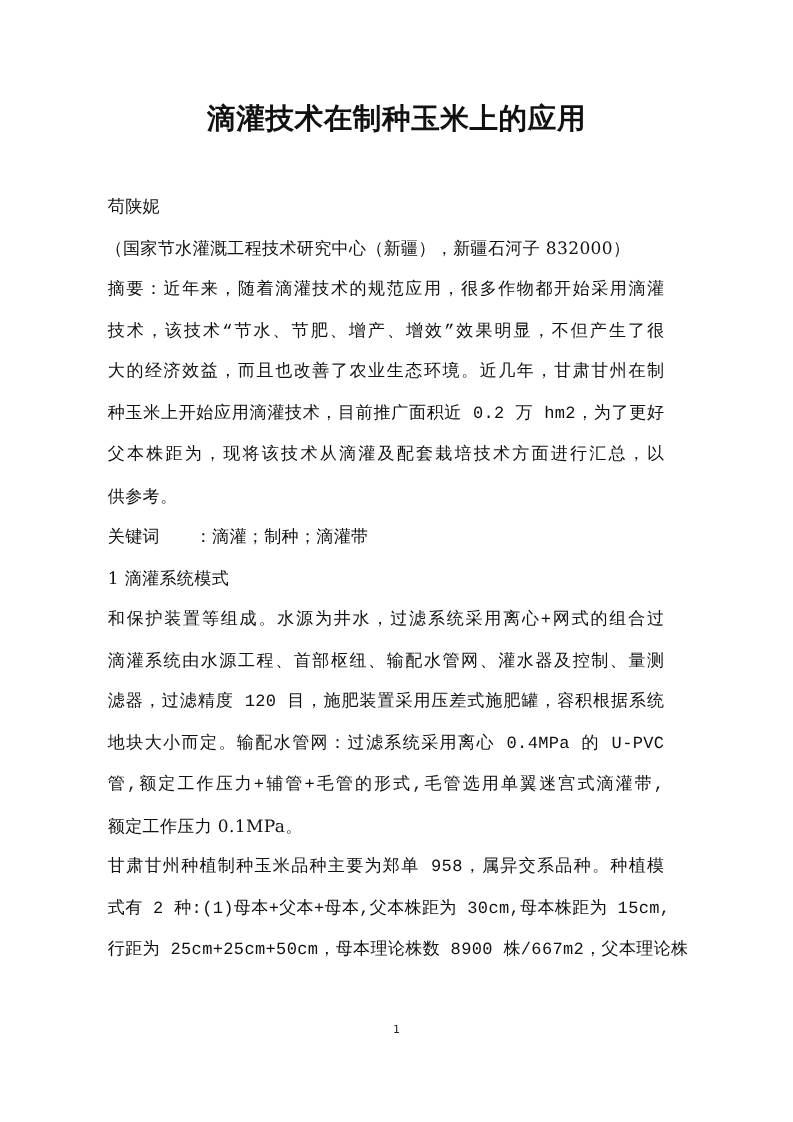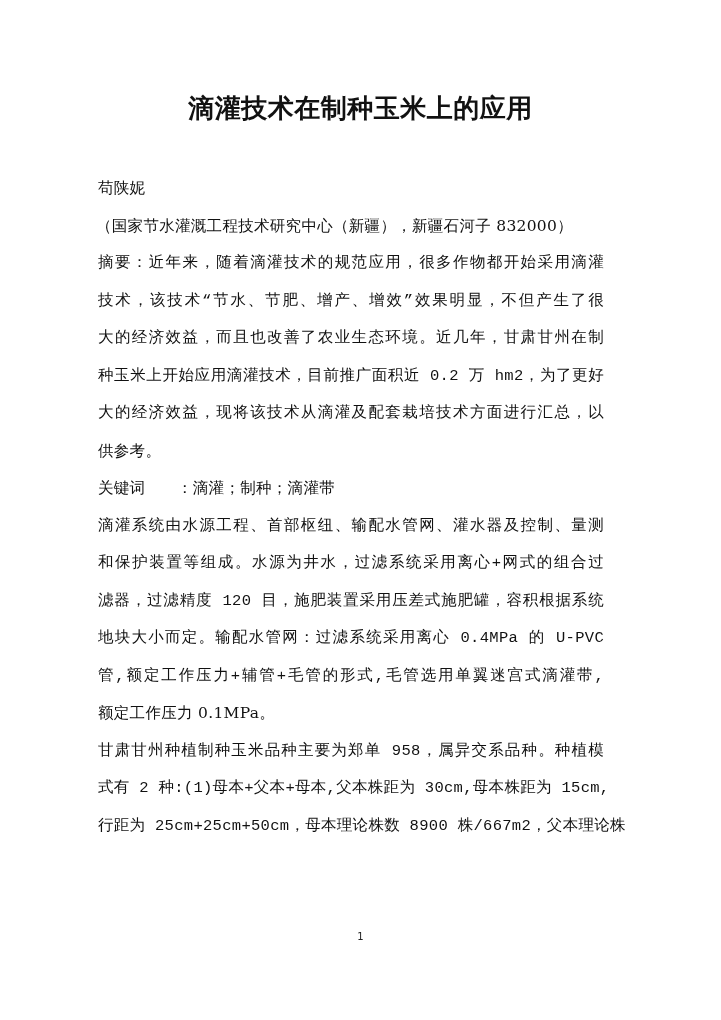--- a/index.html
+++ b/index.html
@@ -76,29 +76,30 @@
 
   <div class="body-text">
     <div class="line">苟陕妮</div>
     <div class="line affil">（国家节水灌溉工程技术研究中心（新疆），新疆石河子 832000）</div>
 
     <div>
       <div class="line justify">摘要：近年来，随着滴灌技术的规范应用，很多作物都开始采用滴灌</div>
       <div class="line justify">技术，该技术“节水、节肥、增产、增效”效果明显，不但产生了很</div>
       <div class="line justify">大的经济效益，而且也改善了农业生态环境。近几年，甘肃甘州在制</div>
       <div class="line justify">种玉米上开始应用滴灌技术，目前推广面积近 0.2 万 hm2，为了更好</div>
-      <div class="line justify">大的经济效益，现将该技术从滴灌及配套栽培技术方面进行汇总，以</div>
+      <div class="line justify">父本株距为，现将该技术从滴灌及配套栽培技术方面进行汇总，以</div>
       <div class="line">供参考。</div>
     </div>
 
     <div class="line">关键词　　：滴灌；制种；滴灌带</div>
 
     <div>
+      <div class="line">1 滴灌系统模式</div>
+      <div class="line justify">和保护装置等组成。水源为井水，过滤系统采用离心+网式的组合过</div>
       <div class="line justify">滴灌系统由水源工程、首部枢纽、输配水管网、灌水器及控制、量测</div>
-      <div class="line justify">和保护装置等组成。水源为井水，过滤系统采用离心+网式的组合过</div>
       <div class="line justify">滤器，过滤精度 120 目，施肥装置采用压差式施肥罐，容积根据系统</div>
       <div class="line justify">地块大小而定。输配水管网：过滤系统采用离心 0.4MPa 的 U-PVC</div>
       <div class="line justify">管,额定工作压力+辅管+毛管的形式,毛管选用单翼迷宫式滴灌带,</div>
       <div class="line">额定工作压力 0.1MPa。</div>
     </div>
 
     <div>
       <div class="line justify">甘肃甘州种植制种玉米品种主要为郑单 958，属异交系品种。种植模</div>
       <div class="line justify">式有 2 种:(1)母本+父本+母本,父本株距为 30cm,母本株距为 15cm,</div>
       <div class="line justify">行距为 25cm+25cm+50cm，母本理论株数 8900 株/667m2，父本理论株</div>

